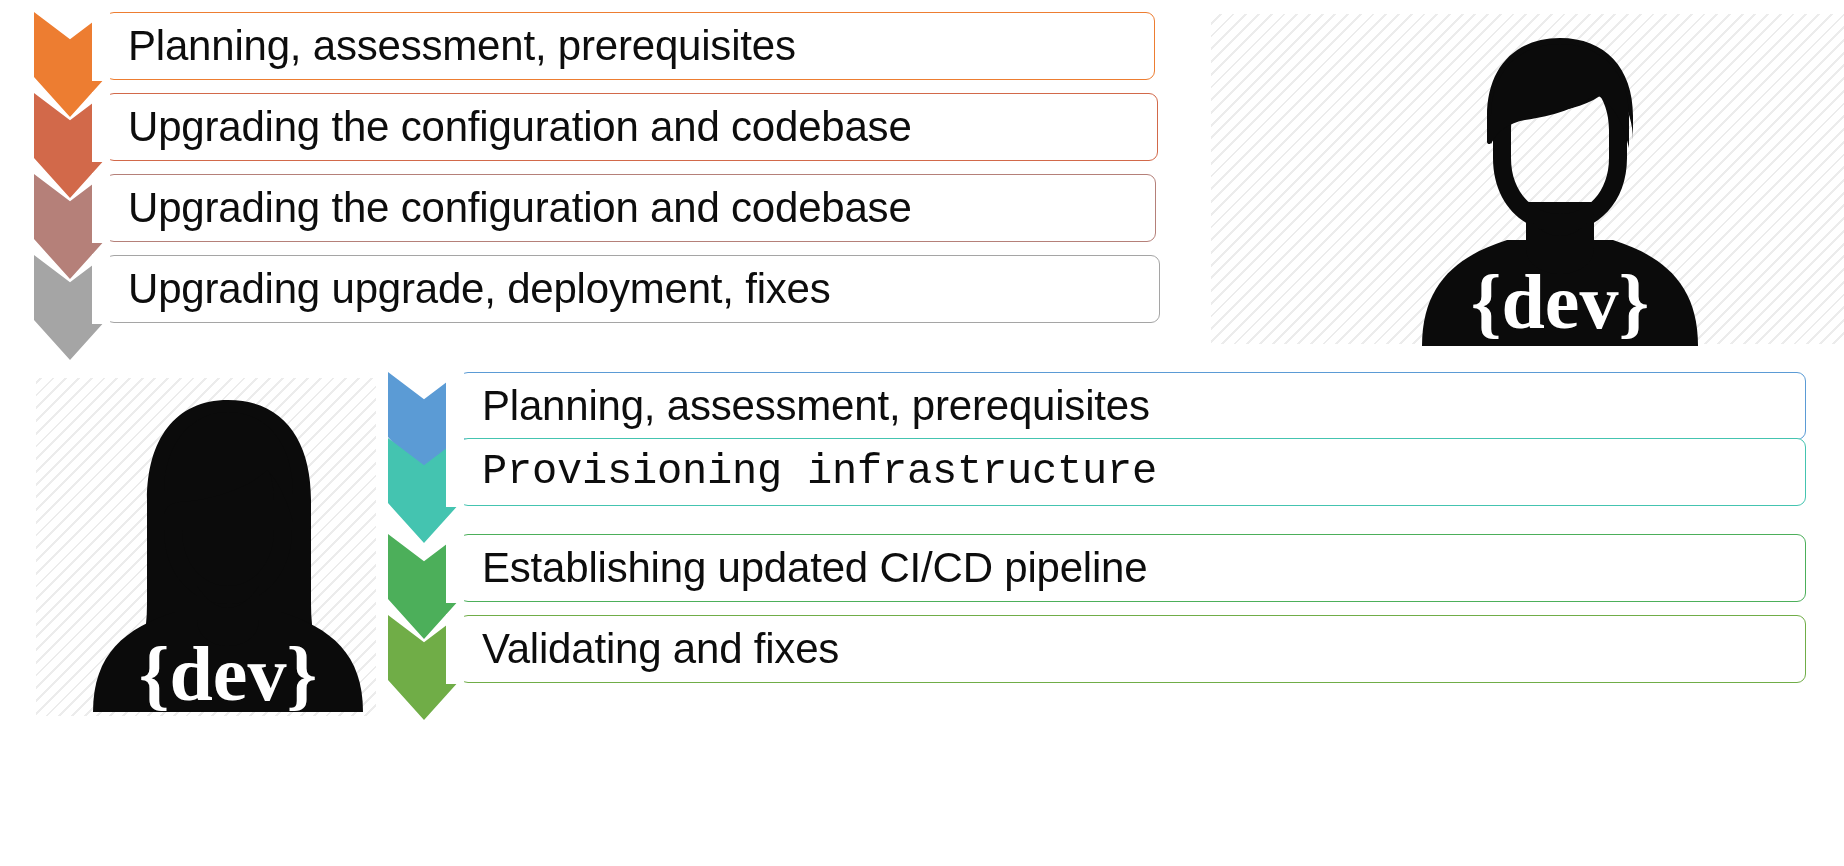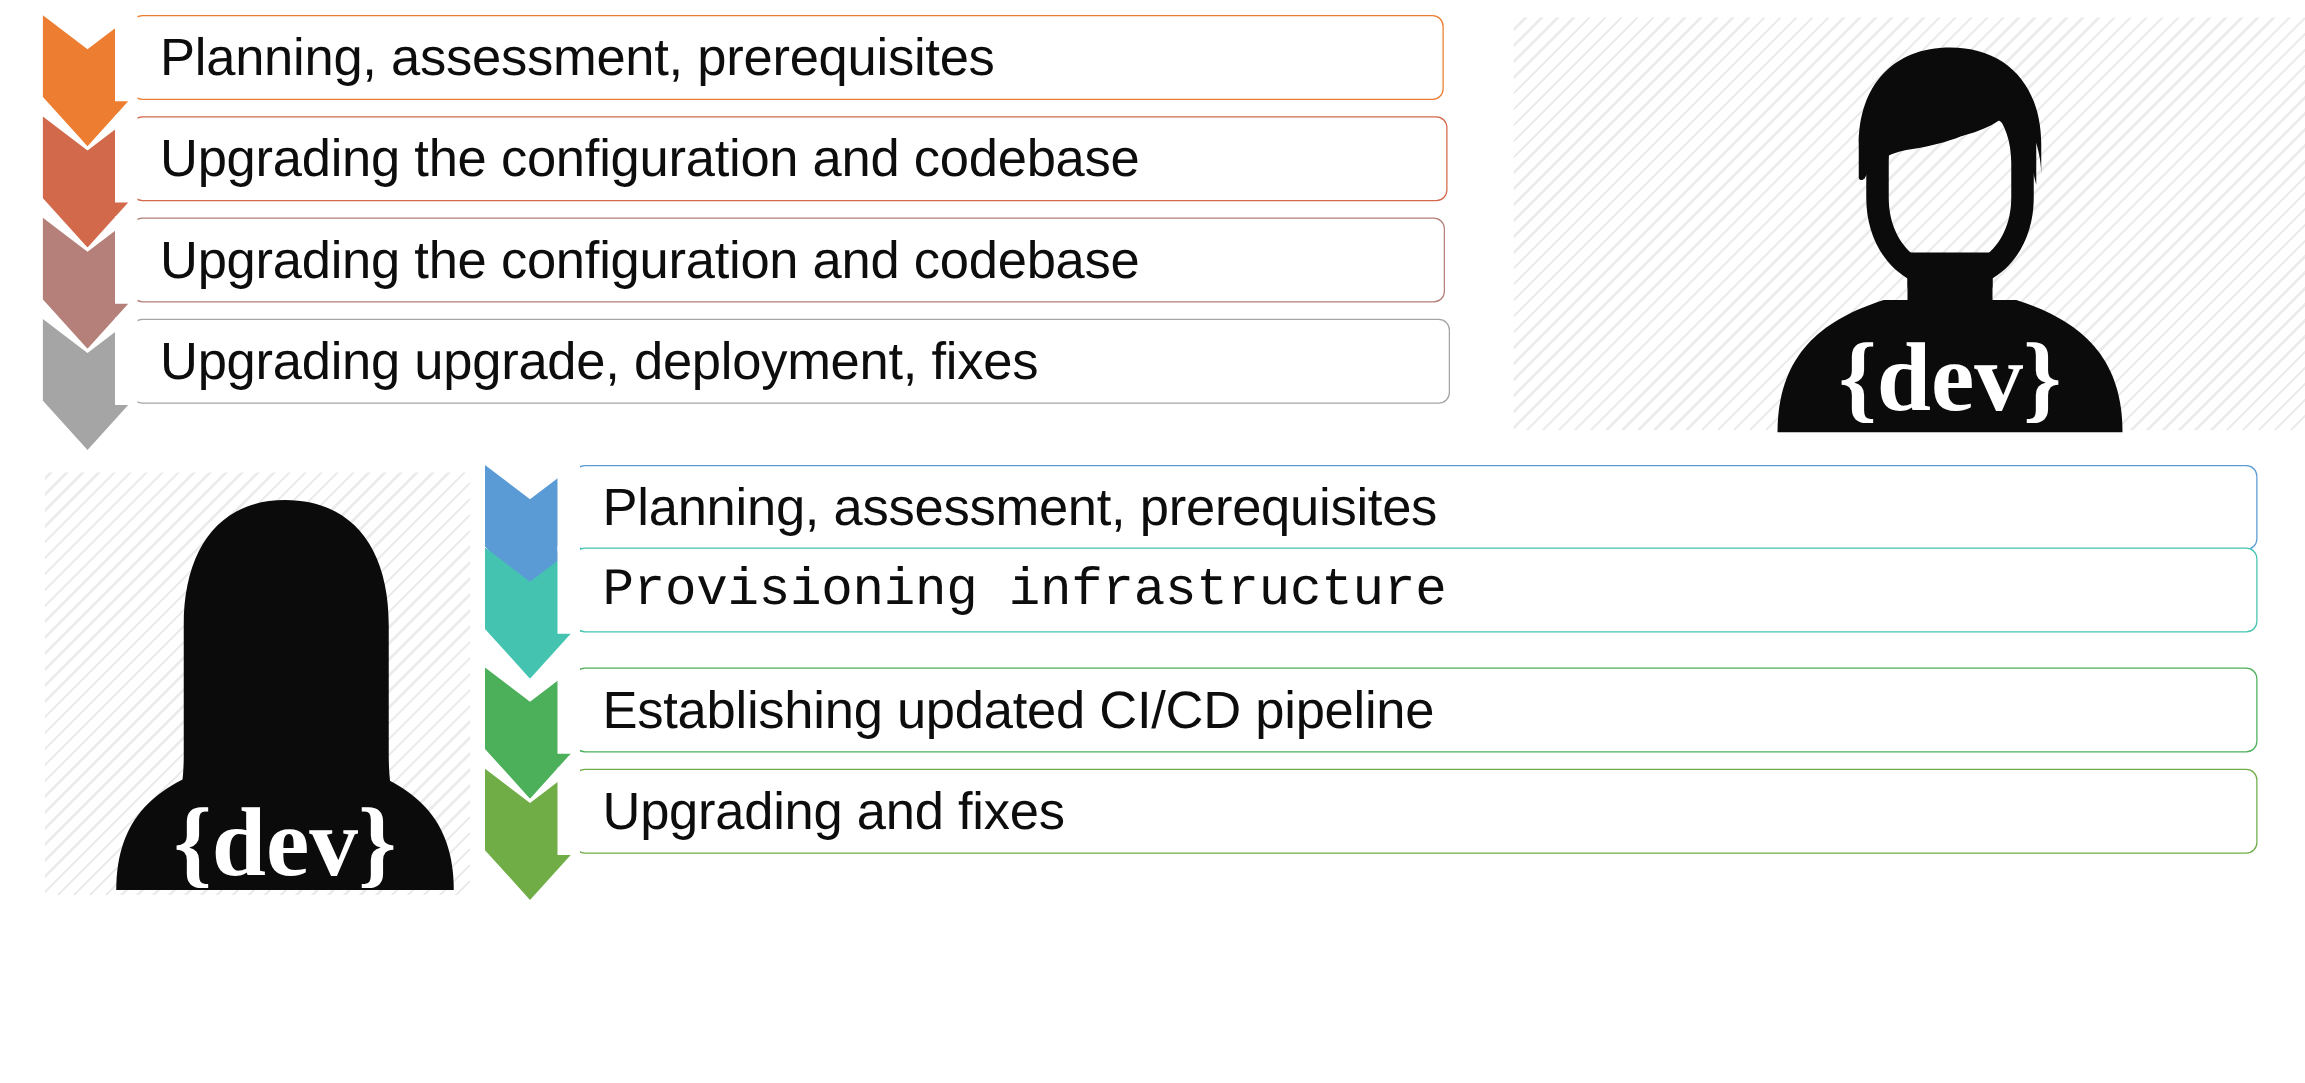--- a/index.html
+++ b/index.html
@@ -259,17 +259,17 @@
       <span class="tbox-text">Establishing updated CI/CD pipeline</span>
     </div>
   </div>
 
   <div class="row" style="top:243px; height:105px; width:1418px;">
     <div class="chev" style="width:72px; height:105px; background:#70AD47;"></div>
     <span class="chev-label chev-word" style="top:48px;">Sprint</span>
     <span class="chev-label chev-num" style="top:78px;">4</span>
     <div class="tbox" style="left:71px; top:0px; width:1347px; height:68px; border-color:#70AD47;">
       <div class="tbox-cap"></div>
-      <span class="tbox-text">Upgrading and fixes</span>
+      <span class="tbox-text">Validating and fixes</span>
     </div>
   </div>
 
 </div>
 
 </body></html>

